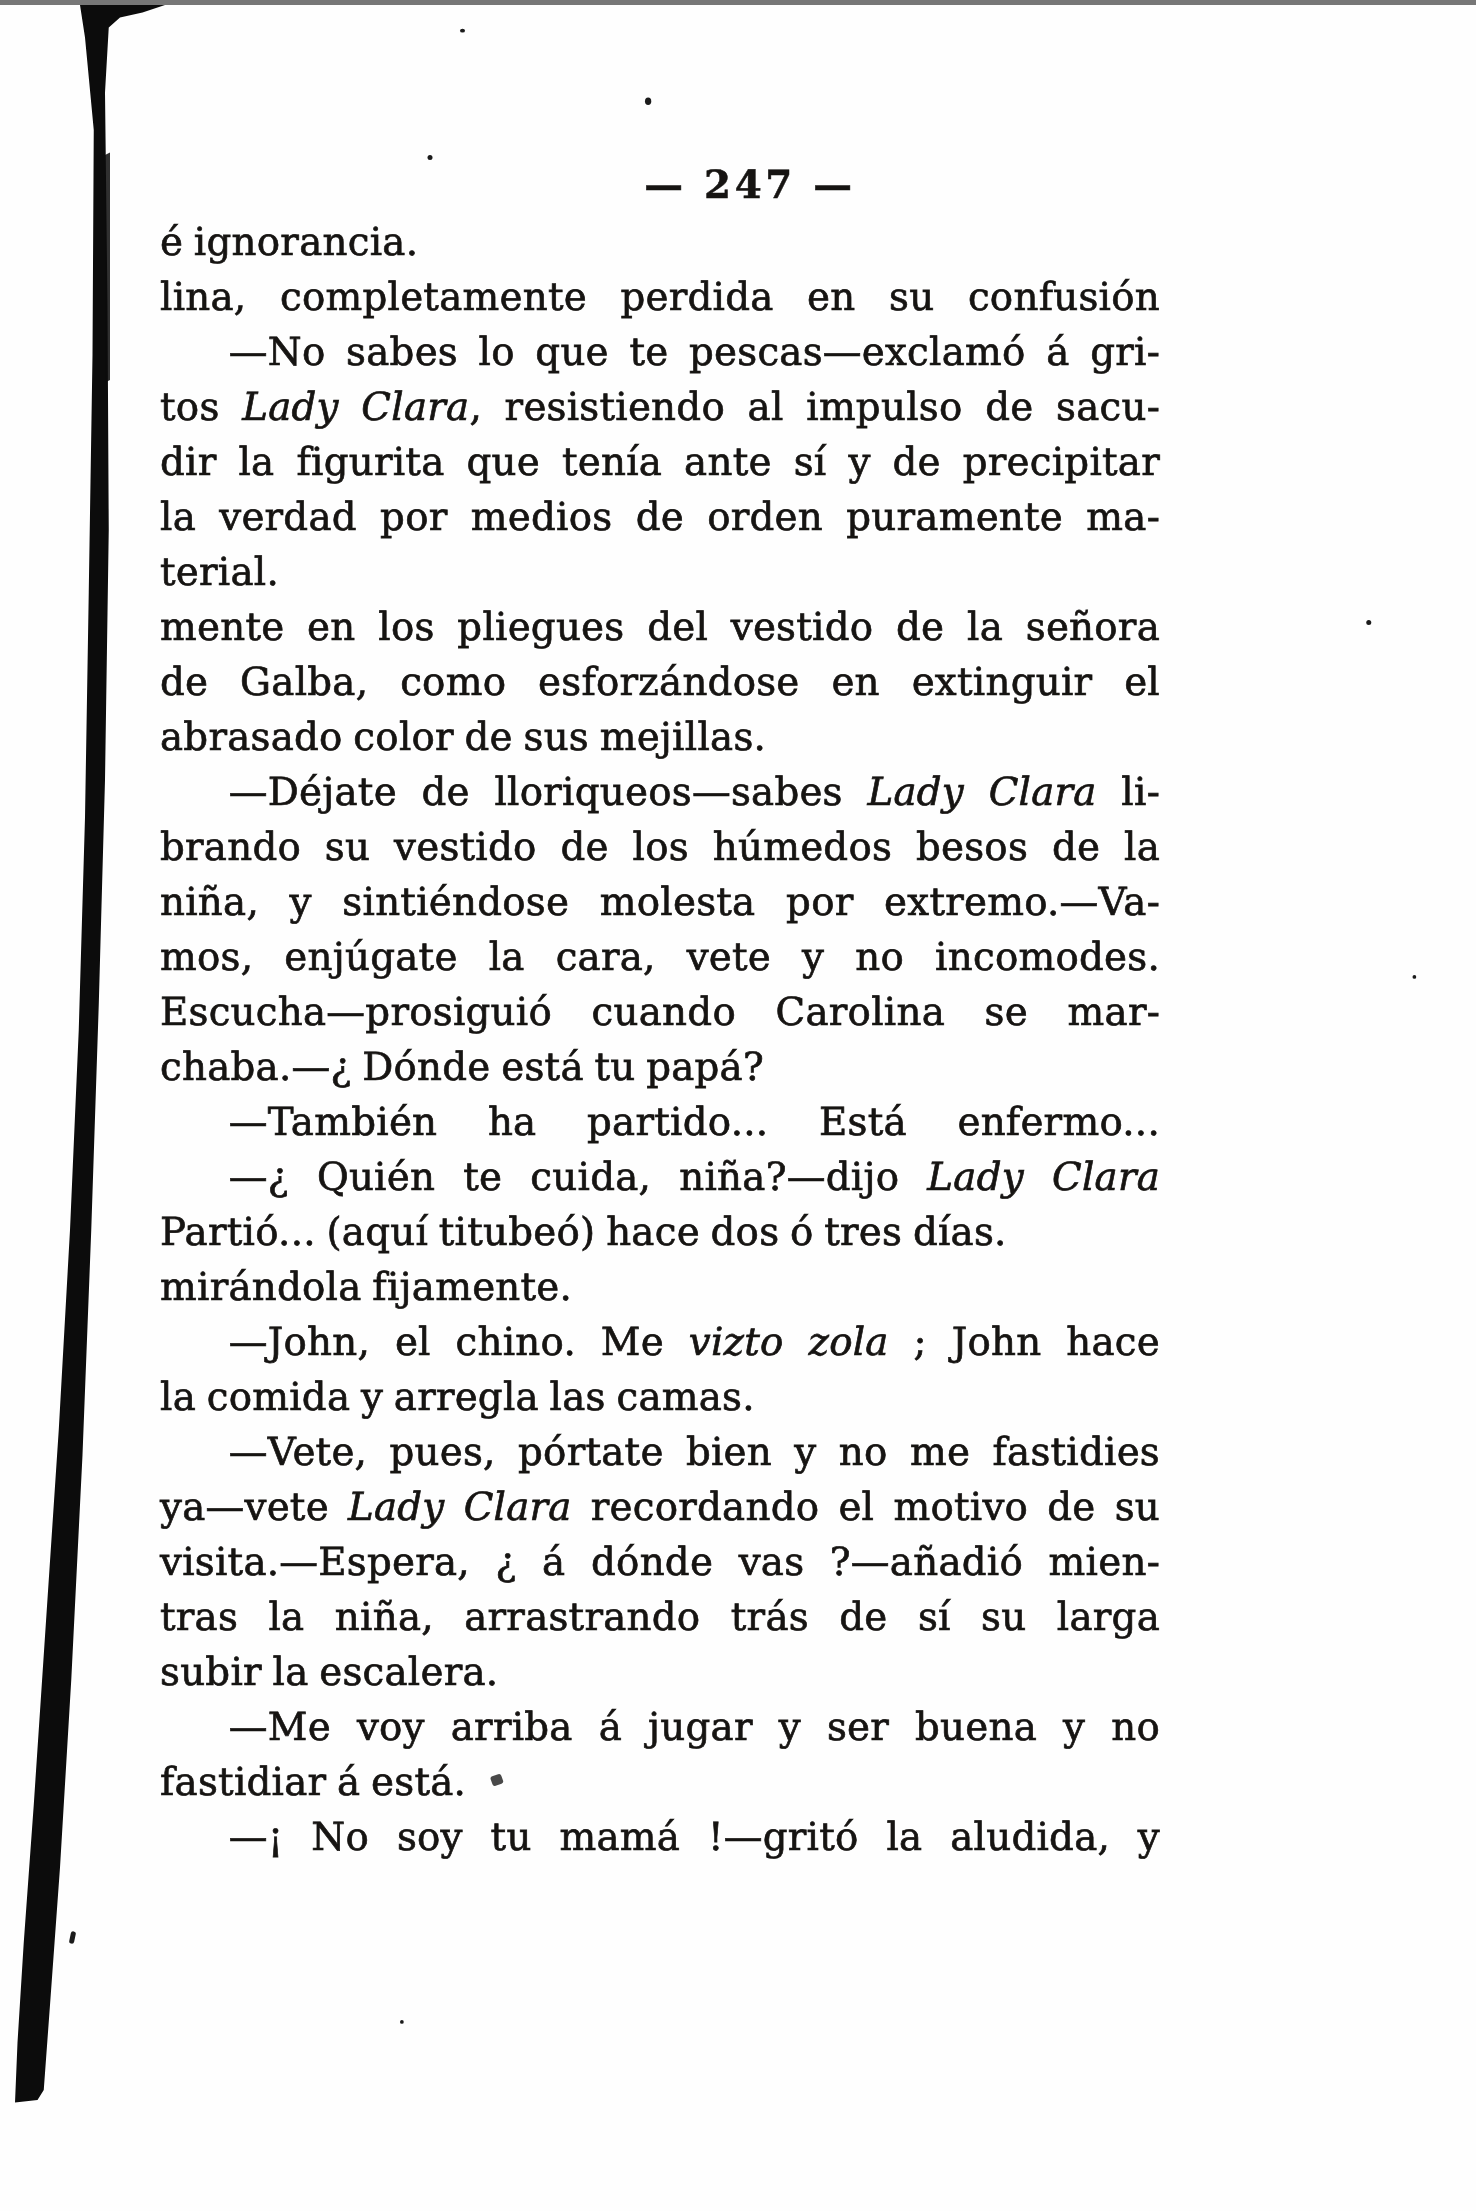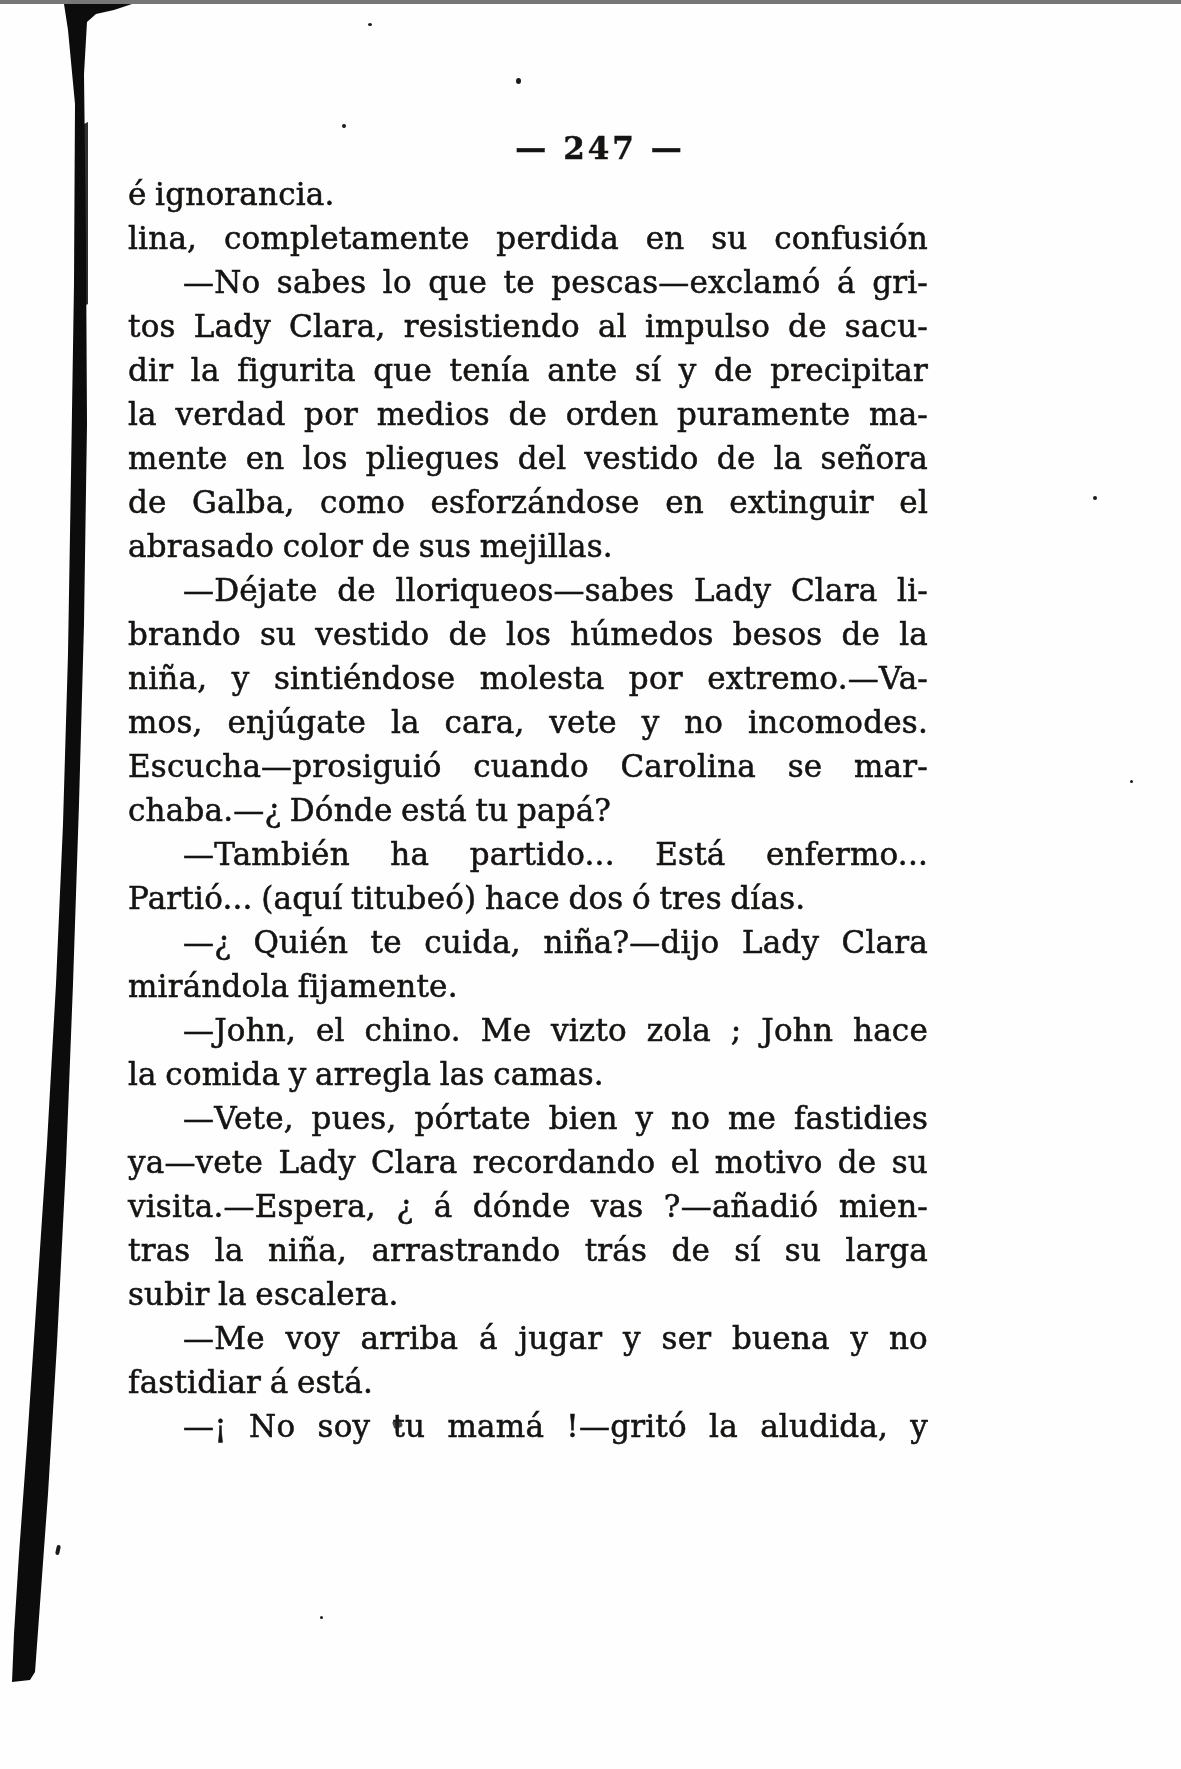--- a/index.html
+++ b/index.html
@@ -31,21 +31,21 @@
     font-size:31px;
     word-spacing:-1.5px;
     letter-spacing:0.2px;
     text-align:justify;
     text-align-last:justify;
     white-space:normal;
     -webkit-text-stroke:0.55px #161412;
   }
   .line.flush{text-align:left;text-align-last:left;}
   .line.indent{text-indent:55px;}
-  .it{}
+  .it{font-style:italic;}
   .gutter-svg{position:absolute;top:0;left:0;}
   .speck{position:absolute;background:#1b1b1b;border-radius:50%;}
   .speck.s1{left:516px;top:74px;width:5px;height:6px;}
   .speck.s2{left:342px;top:120px;width:4px;height:4px;}
   .speck.s3{left:368px;top:19px;width:4px;height:3px;}
   .speck.s4{left:1093px;top:492px;width:4px;height:4px;}
   .speck.s5{left:56px;top:1541px;width:4px;height:10px;border-radius:2px;transform:rotate(12deg);}
   .speck.s6{left:393px;top:1416px;width:9px;height:8px;border-radius:2px;transform:rotate(-20deg);opacity:.8;}
   .speck.s7{left:320px;top:1612px;width:3px;height:3px;}
   .speck.s8{left:1130px;top:776px;width:3px;height:3px;}
@@ -67,32 +67,33 @@
 
   <div class="page-number">— 247 —</div>
 
   <div class="text-block">
       <div class="line flush"><span>é ignorancia.</span></div>
       <div class="line"><span>lina, completamente perdida en su confusión</span></div>
       <div class="line indent"><span>—No sabes lo que te pescas—exclamó á gri-</span></div>
       <div class="line"><span>tos </span><span class="it">Lady Clara</span><span>, resistiendo al impulso de sacu-</span></div>
       <div class="line"><span>dir la figurita que tenía ante sí y de precipitar</span></div>
       <div class="line"><span>la verdad por medios de orden puramente ma-</span></div>
+      <div class="line flush"><span>terial.</span></div>
       <div class="line"><span>mente en los pliegues del vestido de la señora</span></div>
       <div class="line"><span>de Galba, como esforzándose en extinguir el</span></div>
       <div class="line flush"><span>abrasado color de sus mejillas.</span></div>
       <div class="line indent"><span>—Déjate de lloriqueos—sabes </span><span class="it">Lady Clara</span><span> li-</span></div>
       <div class="line"><span>brando su vestido de los húmedos besos de la</span></div>
       <div class="line"><span>niña, y sintiéndose molesta por extremo.—Va-</span></div>
       <div class="line"><span>mos, enjúgate la cara, vete y no incomodes.</span></div>
       <div class="line"><span>Escucha—prosiguió cuando Carolina se mar-</span></div>
       <div class="line flush"><span>chaba.—¿ Dónde está tu papá?</span></div>
       <div class="line indent"><span>—También ha partido... Está enfermo...</span></div>
+      <div class="line indent"><span>—¿ Quién te cuida, niña?—dijo </span><span class="it">Lady Clara</span></div>
       <div class="line flush"><span>Partió... (aquí titubeó) hace dos ó tres días.</span></div>
-      <div class="line indent"><span>—¿ Quién te cuida, niña?—dijo </span><span class="it">Lady Clara</span></div>
       <div class="line flush"><span>mirándola fijamente.</span></div>
       <div class="line indent"><span>—John, el chino. Me </span><span class="it">vizto zola</span><span> ; John hace</span></div>
       <div class="line flush"><span>la comida y arregla las camas.</span></div>
       <div class="line indent"><span>—Vete, pues, pórtate bien y no me fastidies</span></div>
       <div class="line"><span>ya—vete </span><span class="it">Lady Clara</span><span> recordando el motivo de su</span></div>
       <div class="line"><span>visita.—Espera, ¿ á dónde vas ?—añadió mien-</span></div>
       <div class="line"><span>tras la niña, arrastrando trás de sí su larga</span></div>
       <div class="line flush"><span>subir la escalera.</span></div>
       <div class="line indent"><span>—Me voy arriba á jugar y ser buena y no</span></div>
       <div class="line flush"><span>fastidiar á está.</span></div>

